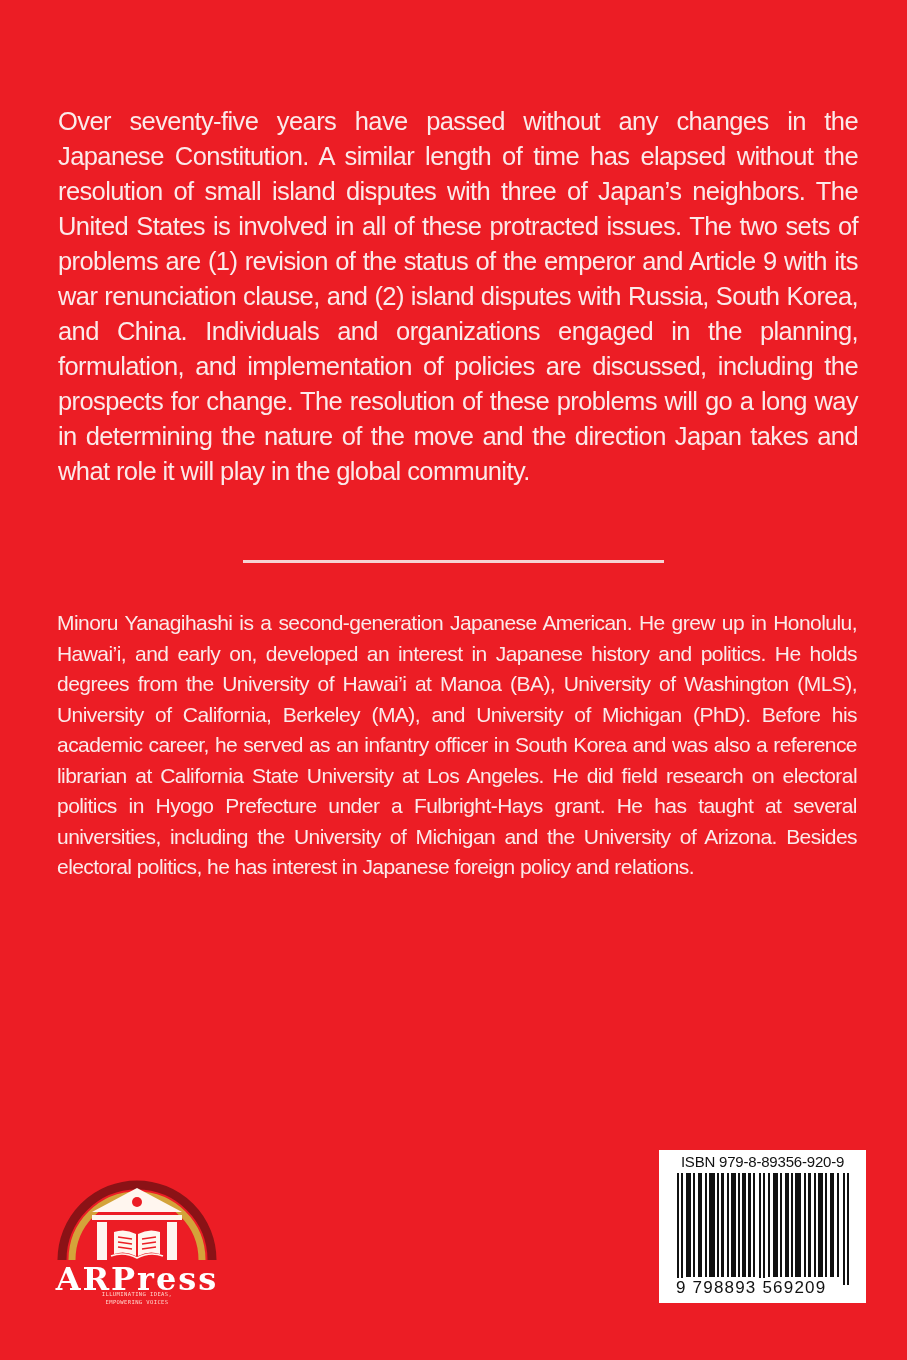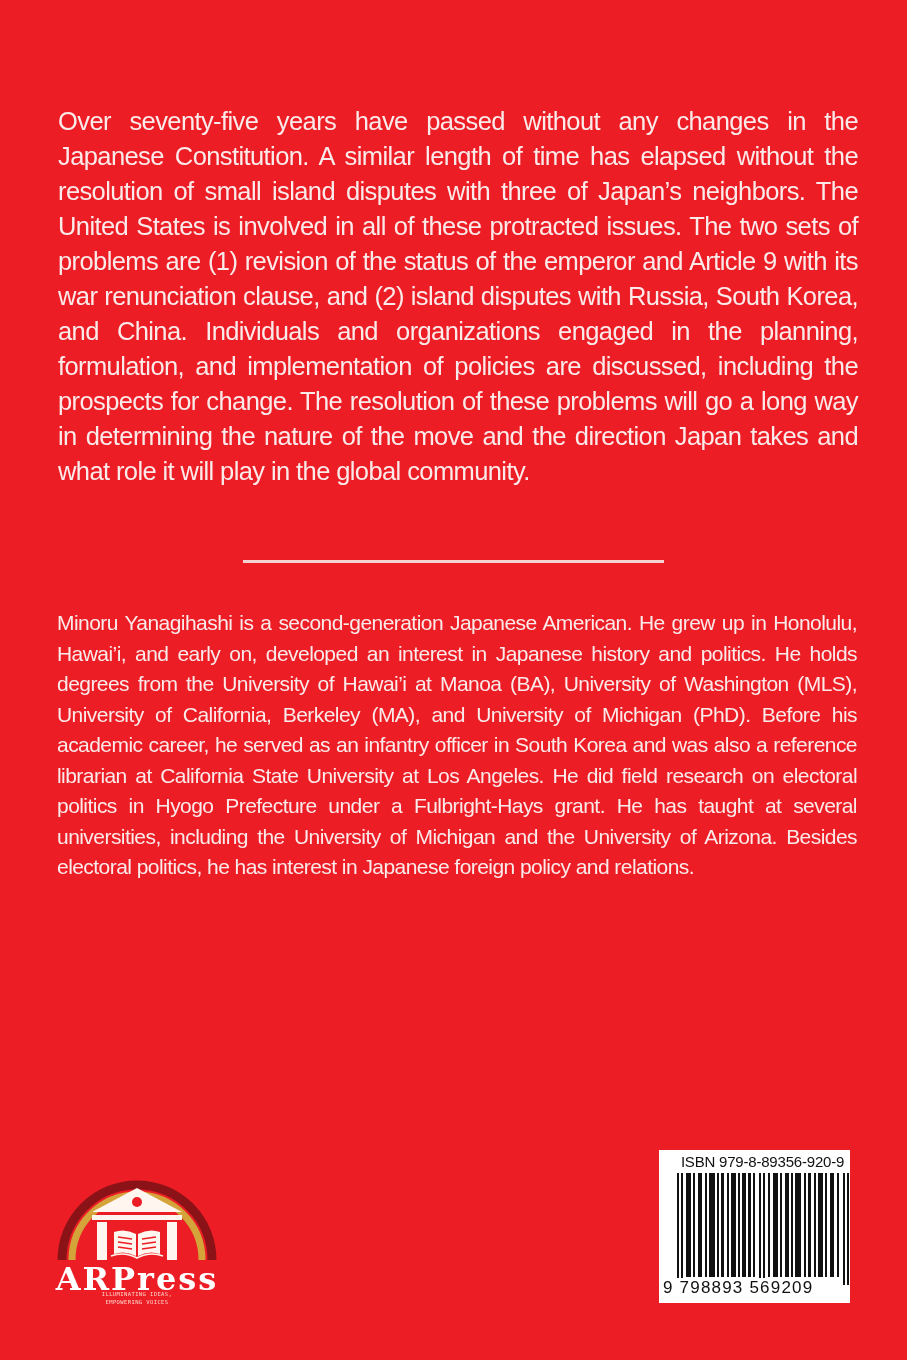--- a/index.html
+++ b/index.html
@@ -38,33 +38,33 @@
     font-size: 32px; letter-spacing: 2px; color: #ffffff;
   }
   .tagline {
     position: absolute; left: 52px; top: 1290px; width: 170px;
     text-align: center;
     font-family: "DejaVu Sans Mono", monospace;
     font-size: 5.5px; line-height: 8px; letter-spacing: 0.4px;
     color: #ffd6cc; text-transform: uppercase;
   }
   .barcode-box {
-    position: absolute; left: 659px; top: 1150px; width: 191px; height: 153px;
+    position: absolute; left: 659px; top: 1150px; width: 207px; height: 153px;
     background: #ffffff;
   }
   .isbn-label {
     position: absolute; left: 0; top: 3px; width: 207px; text-align: center;
     font-family: "Liberation Sans", sans-serif; font-size: 15px; color: #111;
     letter-spacing: -0.2px;
   }
   .bars {
     position: absolute; left: 18px; top: 23px; width: 172px; height: 112px;
   }
   .barcode-digits {
-    position: absolute; left: 3px; top: 128px; width: 200px;
+    position: absolute; left: 16px; top: 128px; width: 200px;
     font-family: "Liberation Sans", sans-serif; font-size: 17px; color: #111;
     letter-spacing: 1.2px; white-space: pre;
     background: transparent;
   }
   .digits-bg { background: #fff; padding: 0 1px; }
 </style>
 </head>
 <body>
 
 <div class="blurb">Over seventy-five years have passed without any changes in the Japanese Constitution.  A similar length of time has elapsed without the resolution of small island disputes with three of Japan’s neighbors.  The United States is involved in all of these protracted issues.  The two sets of problems are (1) revision of the status of the emperor and Article 9 with its war renunciation clause, and (2) island disputes with Russia, South Korea, and China.  Individuals and organizations engaged in the planning, formulation, and implementation of policies are discussed, including the prospects for change. The resolution of these problems will go a long way in determining the nature of the move and the direction Japan takes and what role it will play in the global community.</div>

